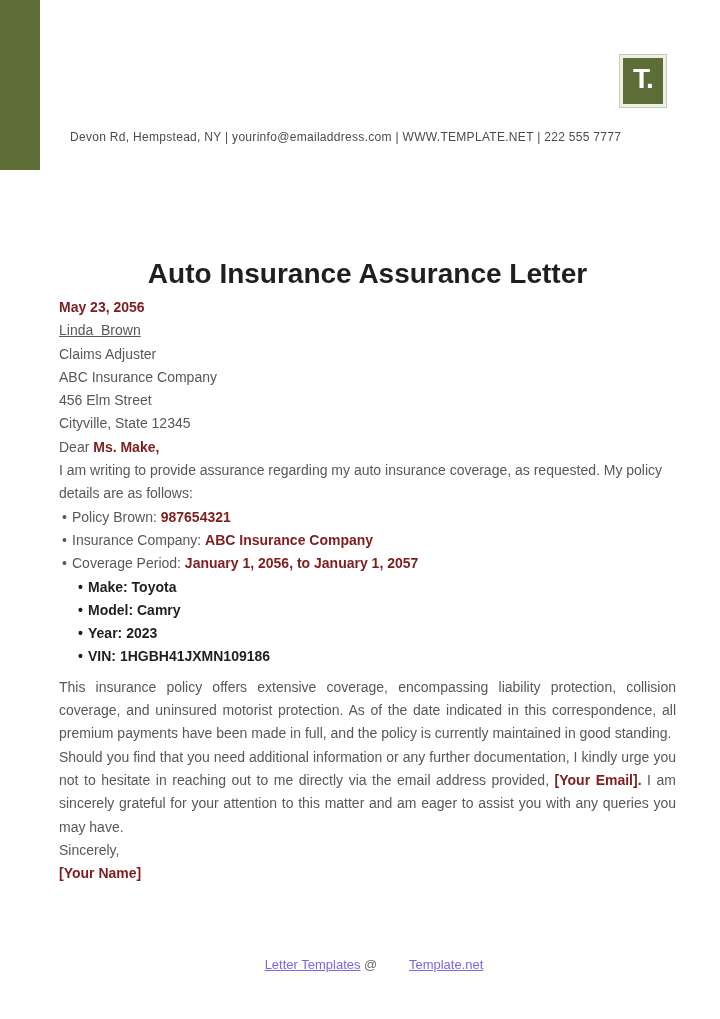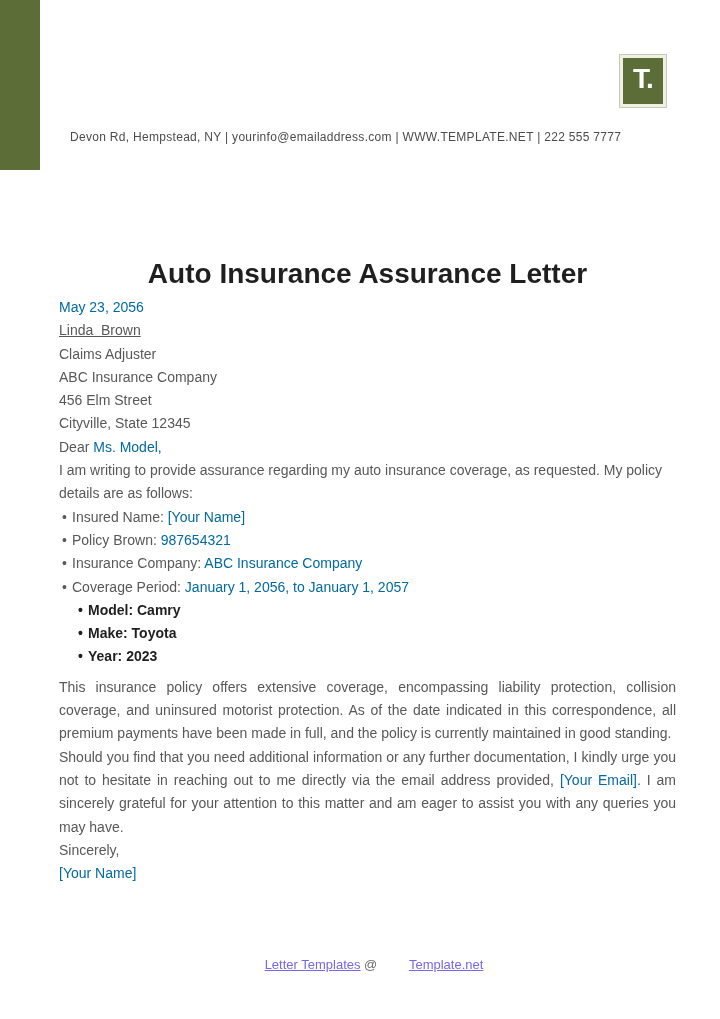--- a/index.html
+++ b/index.html
@@ -58,21 +58,21 @@
   }
   .content {
     position: absolute;
     left: 59px; right: 44px;
     top: 296px;
     font-size: 14px;
     line-height: 23.3px;
     color: #585858;
   }
   .content p { margin: 0; }
-  .bold-dark, .content strong { font-weight: 400; color: #0369a1; }
+  .bold-dark, .content strong { font-weight: 700; color: #7f1d1d; }
   .pre { white-space: pre-wrap; text-decoration: underline; }
   .justify { text-align: justify; }
   ul.details {
     list-style: none;
     margin: 0 0 7px 0;
     padding: 0;
   }
   ul.details li {
     position: relative;
     padding-left: 13px;
@@ -124,32 +124,32 @@
 
   <div class="content">
     <p class="bold-dark">May 23, 2056</p>
 
     <p class="pre">Linda  Brown</p>
     <p>Claims Adjuster</p>
     <p>ABC Insurance Company</p>
     <p>456 Elm Street</p>
     <p>Cityville, State 12345</p>
 
-    <p><span>Dear </span><strong>Ms. Model,</strong></p>
+    <p><span>Dear </span><strong>Ms. Make,</strong></p>
 
     <p>I am writing to provide assurance regarding my auto insurance coverage, as requested. My policy details are as follows:</p>
 
     <ul class="details">
-      <li><span>Insured Name: </span><strong>[Your Name]</strong></li>
       <li><span>Policy Brown: </span><strong>987654321</strong></li>
       <li><span>Insurance Company: </span><strong>ABC Insurance Company</strong></li>
       <li><span>Coverage Period: </span><strong>January 1, 2056, to January 1, 2057</strong></li>
+      <li class="sub">Make: Toyota</li>
       <li class="sub">Model: Camry</li>
-      <li class="sub">Make: Toyota</li>
       <li class="sub">Year: 2023</li>
+      <li class="sub">VIN: 1HGBH41JXMN109186</li>
     </ul>
 
     <p class="justify">This insurance policy offers extensive coverage, encompassing liability protection, collision coverage, and uninsured motorist protection. As of the date indicated in this correspondence, all premium payments have been made in full, and the policy is currently maintained in good standing.</p>
 
     <p class="justify"><span>Should you find that you need additional information or any further documentation, I kindly urge you not to hesitate in reaching out to me directly via the email address provided, </span><strong>[Your Email].</strong><span> I am sincerely grateful for your attention to this matter and am eager to assist you with any queries you may have.</span></p>
 
     <p>Sincerely,</p>
     <p class="bold-dark">[Your Name]</p>
   </div>
 

